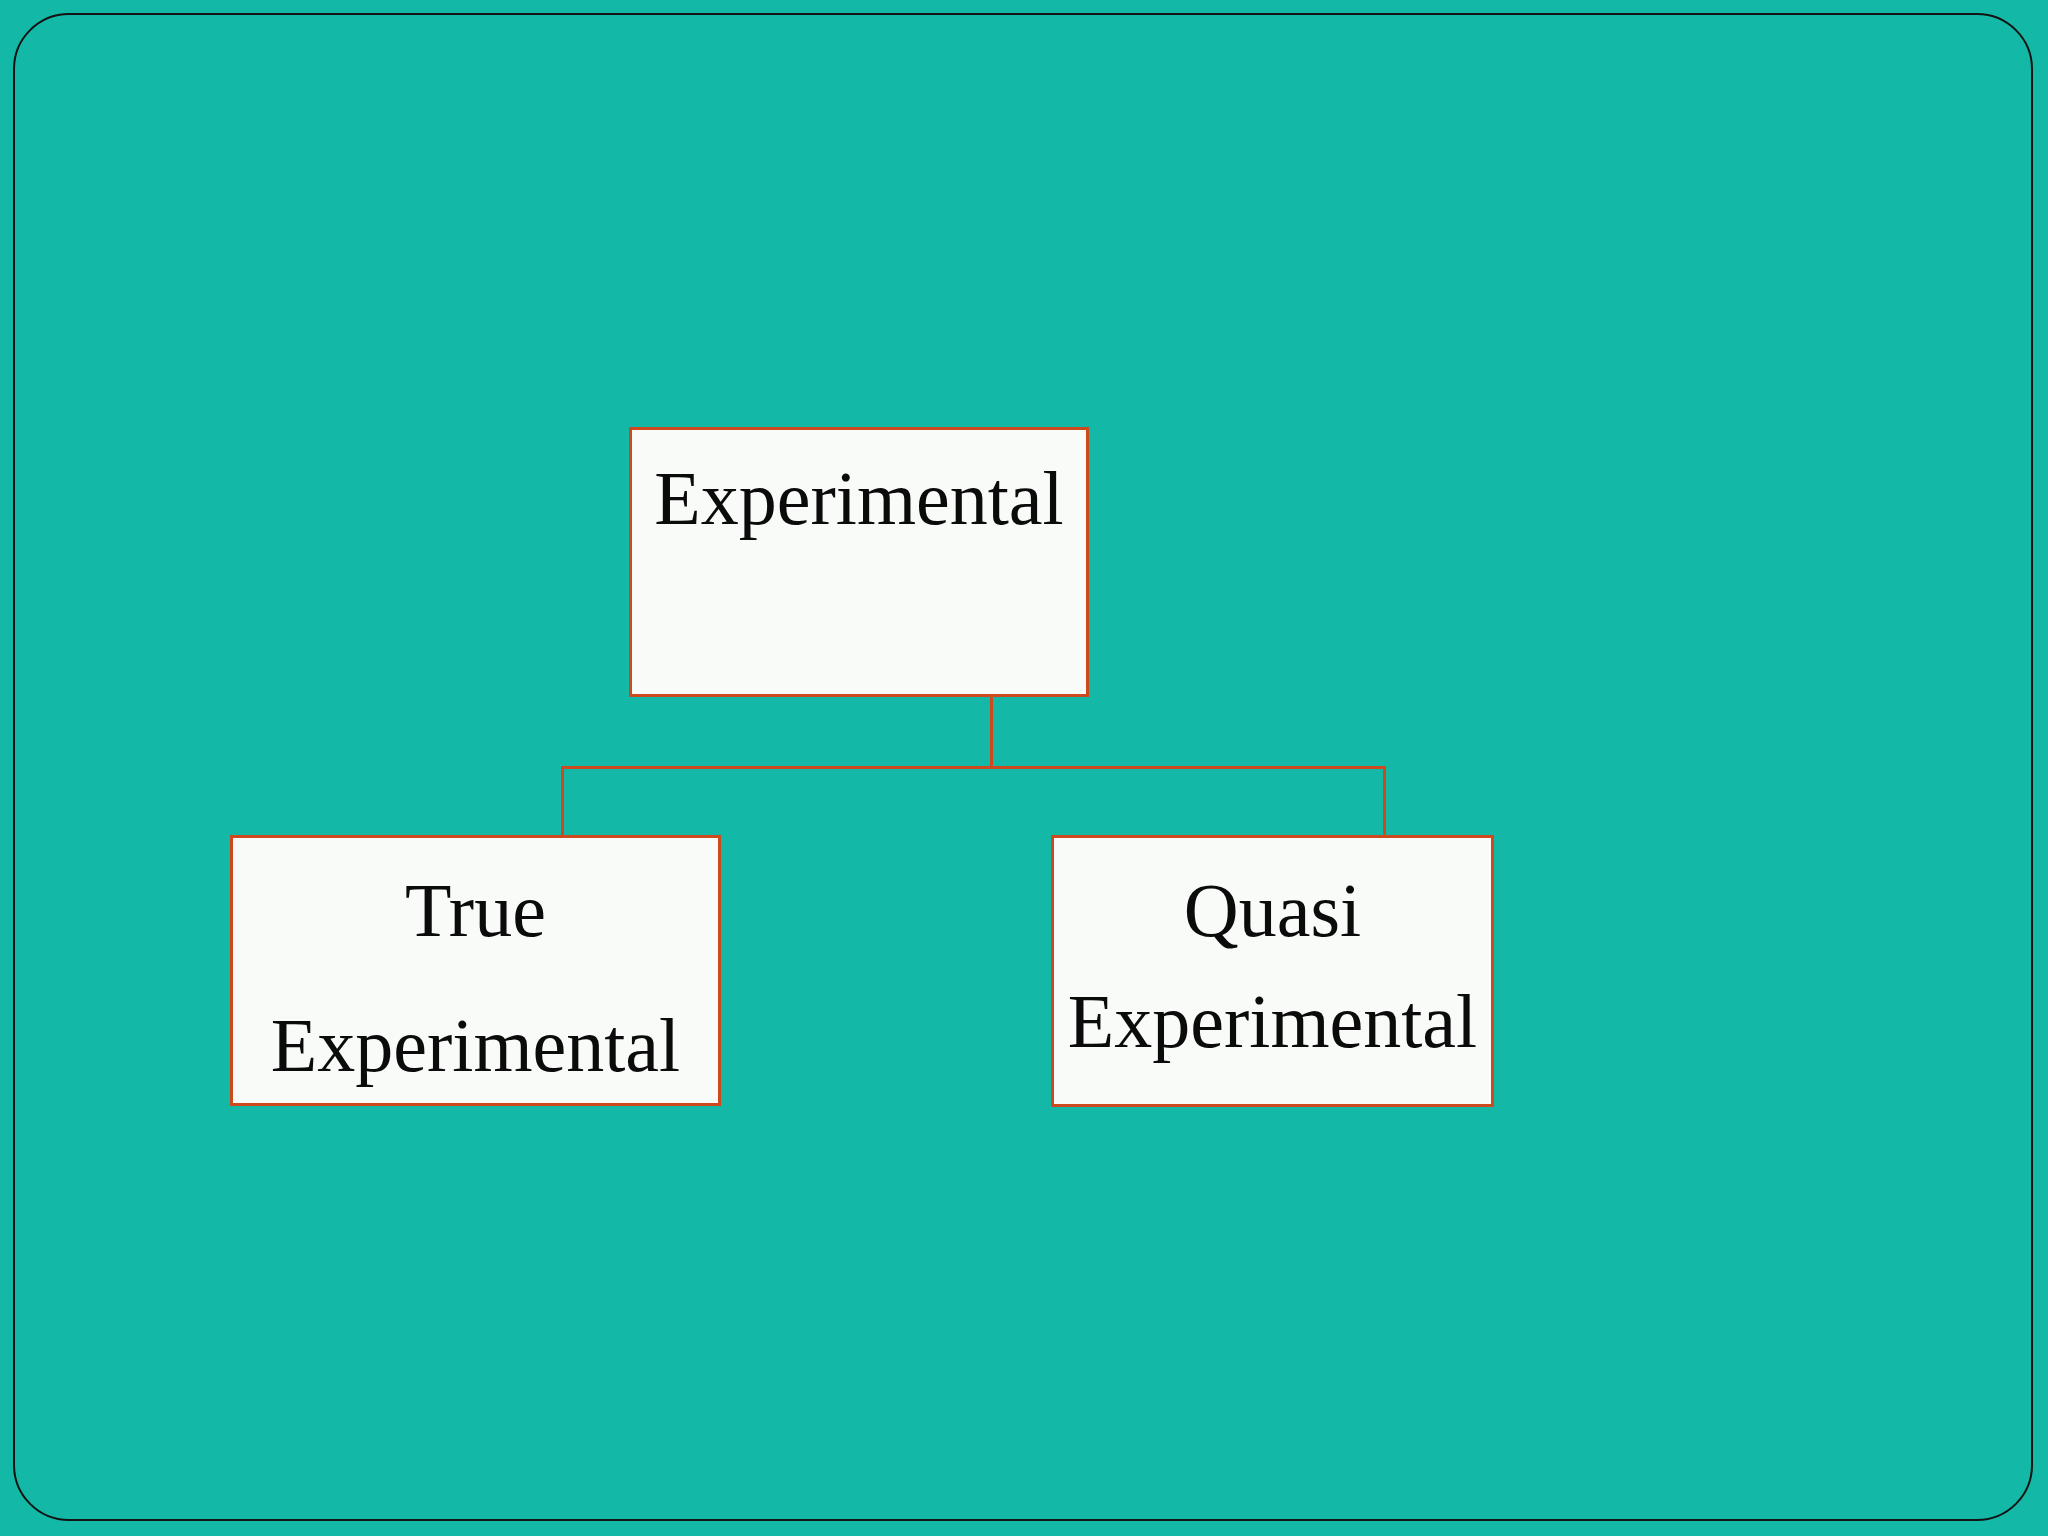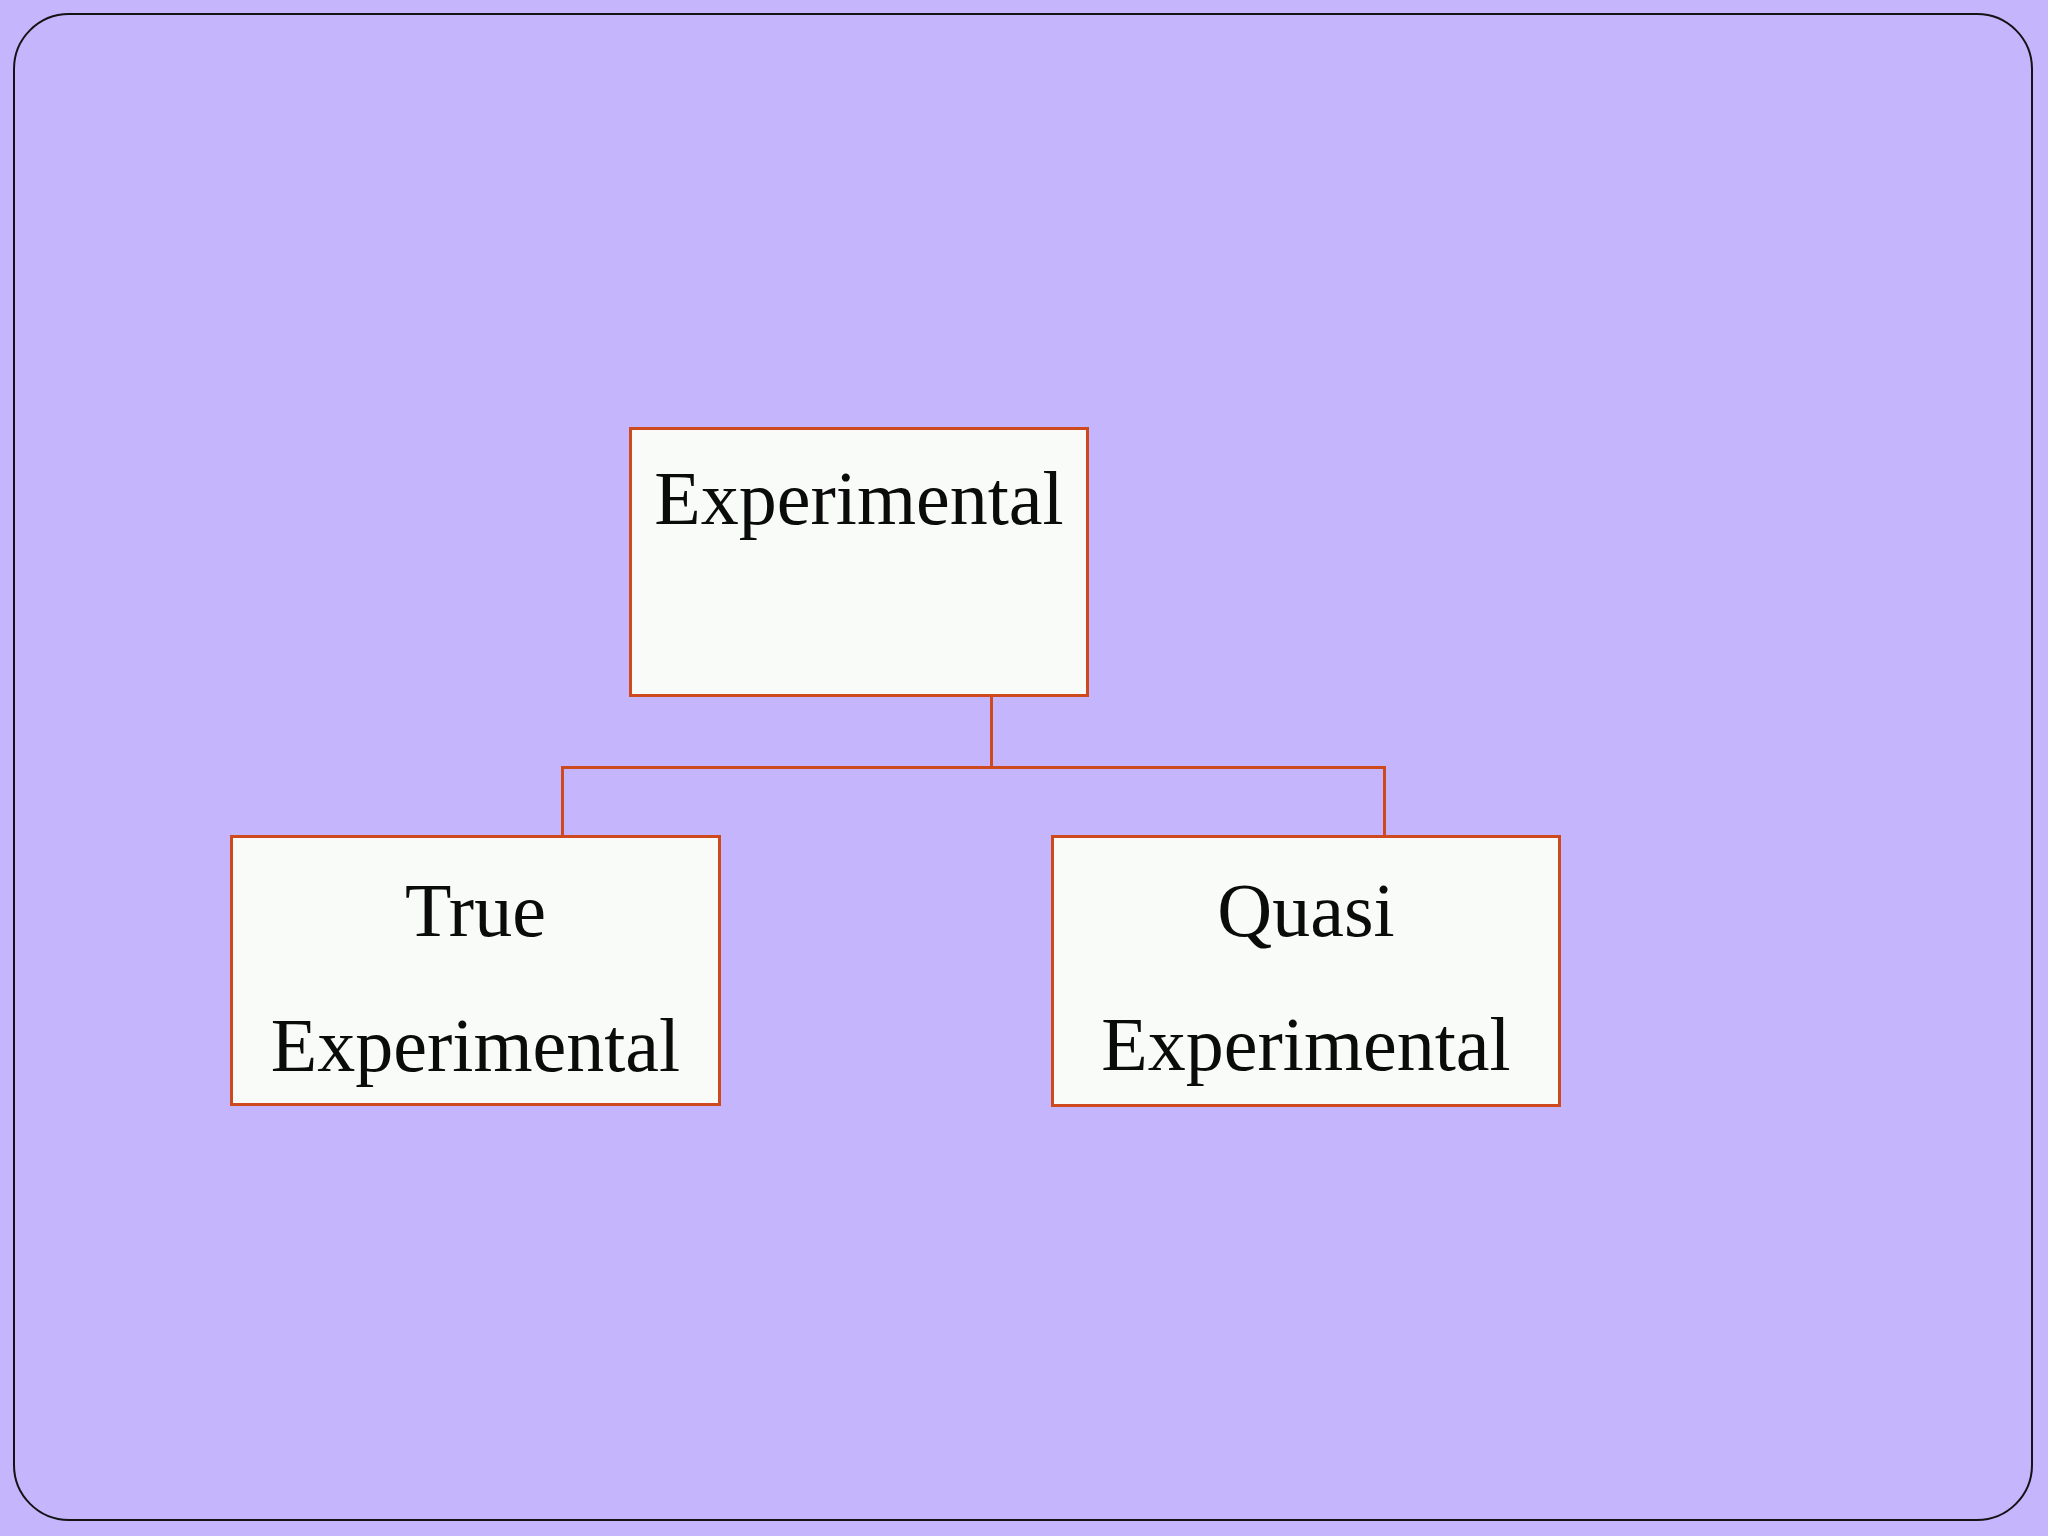--- a/index.html
+++ b/index.html
@@ -8,21 +8,21 @@
     padding: 0;
     background: #ffffff;
   }
   body {
     font-family: "Liberation Serif", "DejaVu Serif", serif;
   }
   #slide {
     position: relative;
     width: 2048px;
     height: 1536px;
-    background: #c4b5fd;
+    background: #14b8a6;
     overflow: hidden;
   }
   
   #slide-frame {
     position: absolute;
     left: 13px;
     top: 13px;
     width: 2020px;
     height: 1508px;
     border: 2.5px solid #131313;
@@ -77,25 +77,24 @@
     font-size: 76px;
   }
   #node-true .node-label.line2 {
     margin-top: 18px;
   }
 
   
   #node-quasi {
     left: 1051px;
     top: 835px;
-    width: 510px;
+    width: 443px;
     height: 272px;
     justify-content: flex-start;
     padding-top: 26px;
-    gap: 23px;
   }
   #node-quasi .node-label {
     font-size: 76px;
   }
   #node-quasi .node-label.line2 {
     margin-top: 18px;
   }
 
   
   .connector {

